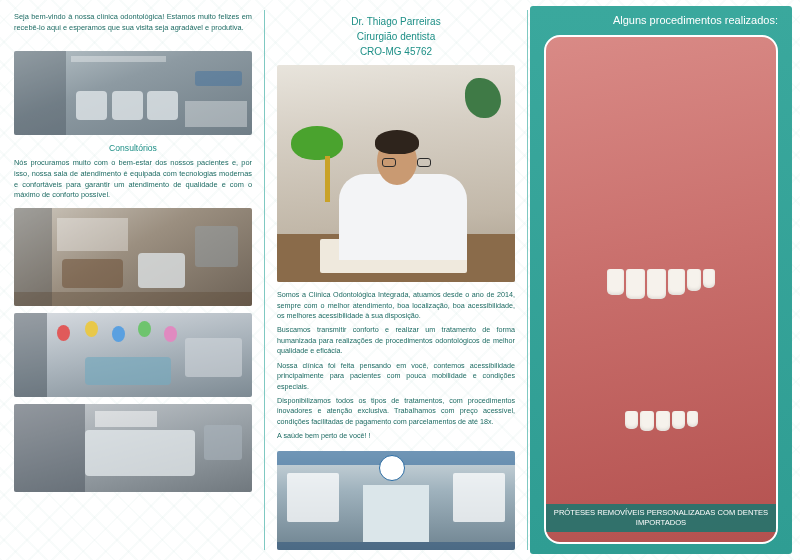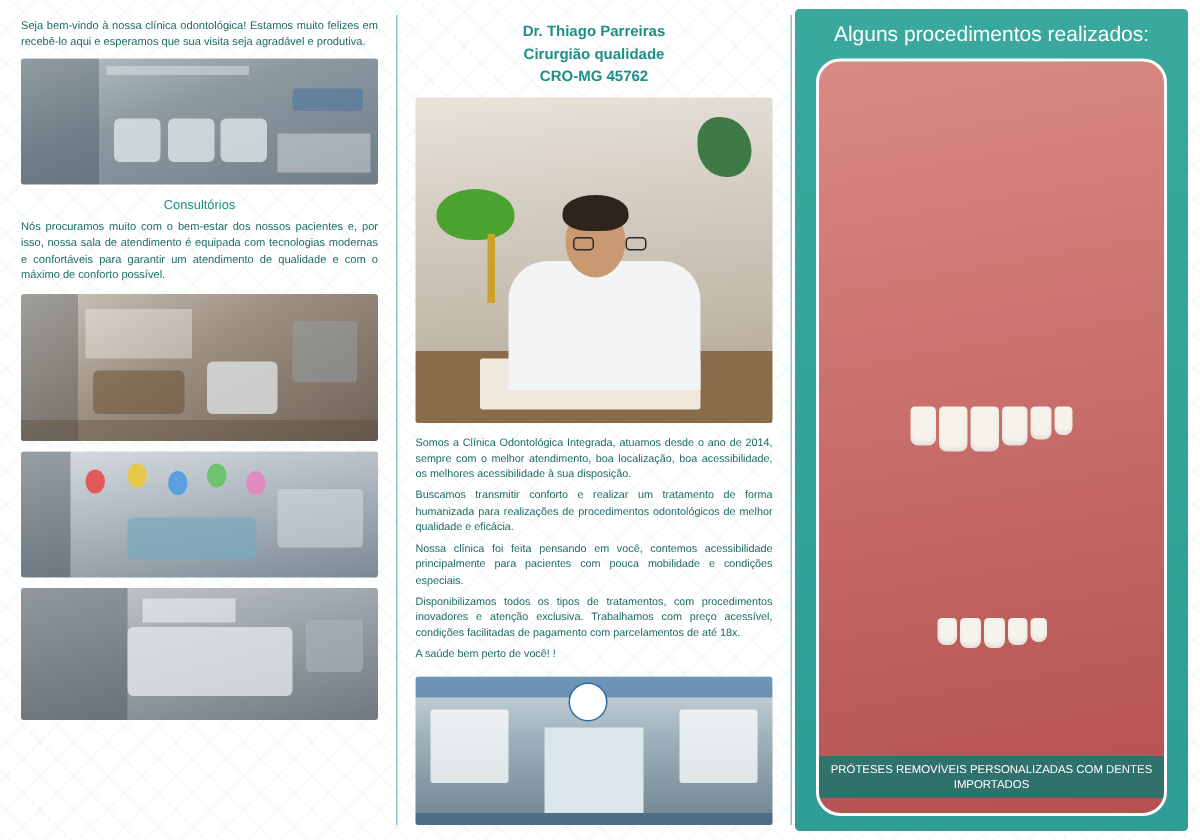--- a/index.html
+++ b/index.html
@@ -35,21 +35,21 @@
     width: 258px;
     padding: 6px 10px 4px 10px;
     display: flex;
     flex-direction: column;
   }
   .intro-text {
     font-size: 7.4px;
     line-height: 1.42;
     color: #1d6b63;
     text-align: justify;
-    margin-bottom: 6px;
+    margin-bottom: 18px;
   }
   .photo {
     width: 100%;
     border-radius: 2px;
     overflow: hidden;
     position: relative;
     margin-bottom: 7px;
   }
   .photo-1 { height: 84px; background: linear-gradient(160deg,#b9c4c9 0%, #8d9aa2 40%, #6f7d86 100%); }
   .photo-2 { height: 98px; background: linear-gradient(150deg,#cfc9bf 0%, #9b8f80 45%, #6d6256 100%); }
@@ -93,21 +93,20 @@
     padding: 8px 10px 4px 10px;
     display: flex;
     flex-direction: column;
   }
   .doctor-name {
     font-size: 10px;
     color: #1d8f86;
     text-align: center;
     line-height: 1.5;
     margin-bottom: 6px;
-    font-weight: bold;
   }
   .doctor-name .line { display: block; }
   .portrait {
     width: 100%;
     height: 232px;
     border-radius: 2px;
     position: relative;
     overflow: hidden;
     background: linear-gradient(175deg,#e8e4dc 0%, #d6cfc4 30%, #c2b8a9 70%, #a79b8a 100%);
     margin-bottom: 8px;
@@ -148,23 +147,23 @@
   .col-right {
     width: 262px;
     background: linear-gradient(180deg,#3aa89d 0%, #2f9d93 100%);
     border-radius: 3px;
     padding: 8px 14px 10px 14px;
     display: flex;
     flex-direction: column;
     gap: 7px;
   }
   .right-title {
-    font-size: 14px;
+    font-size: 11px;
     color: #ffffff;
-    text-align: center;
+    text-align: right;
     margin-bottom: 2px;
     font-weight: normal;
   }
   .proc {
     position: relative;
     border-radius: 16px;
     overflow: hidden;
     border: 2px solid #ffffff;
     flex: 1;
     min-height: 0;
@@ -241,21 +240,21 @@
     </div>
 
   </div>
 
   <div class="divider"></div>
 
   <div class="col col-mid">
 
     <div class="doctor-name">
       <span class="line">Dr. Thiago Parreiras</span>
-      <span class="line">Cirurgião qualidade</span>
+      <span class="line">Cirurgião dentista</span>
       <span class="line">CRO-MG 45762</span>
     </div>
 
     <div class="portrait">
       <div class="p-plant" style="right:6%;top:6%;width:36px;height:40px;"></div>
       <div class="p-lamp" style="left:6%;top:28%;width:52px;height:34px;"></div>
       <div class="p-lamp-stem" style="left:20%;top:42%;width:5px;height:46px;"></div>
       <div class="p-desk" style="left:0;bottom:0;width:100%;height:22%;"></div>
       <div class="p-book" style="left:18%;bottom:4%;width:62%;height:16%;"></div>
       <div class="p-shirt" style="left:26%;top:50%;width:54%;height:40%;"></div>

